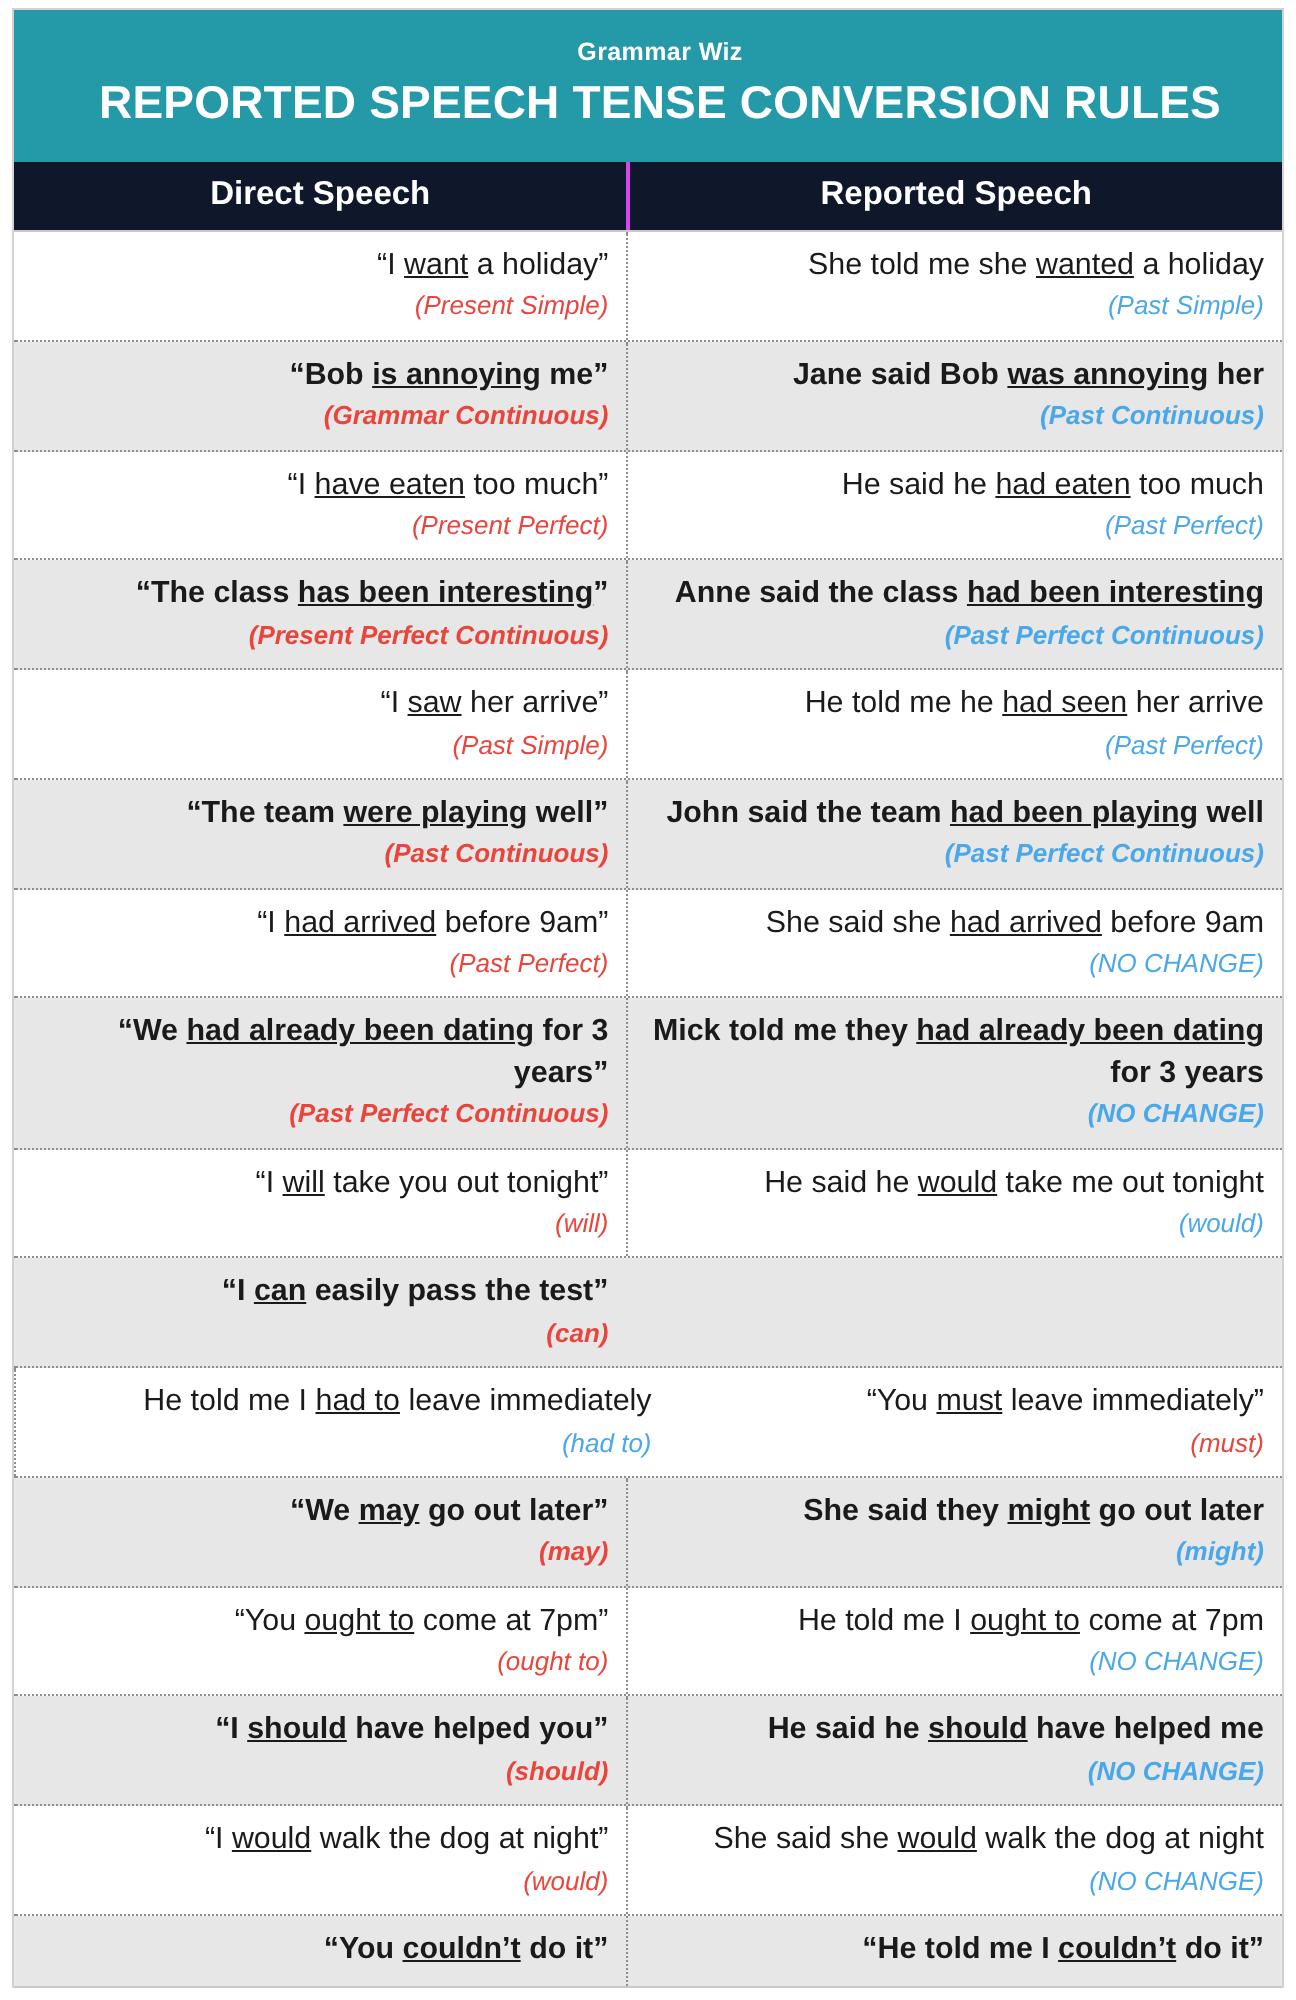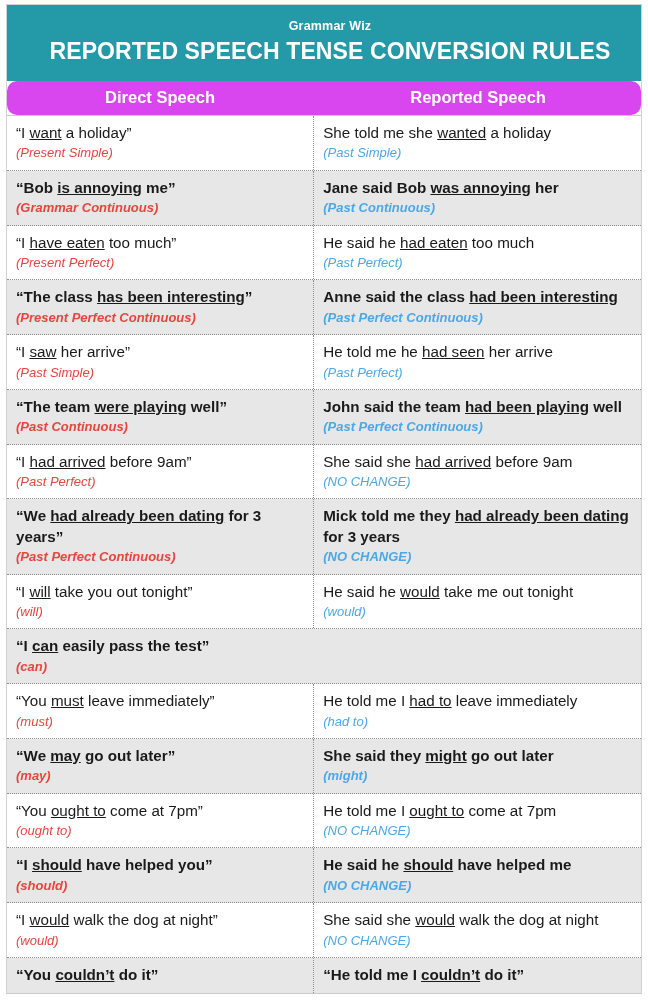--- a/index.html
+++ b/index.html
@@ -43,22 +43,21 @@
     font-weight: bold;
     letter-spacing: .1px;
     line-height: 1.18;
     margin-top: 4px;
     white-space: nowrap;
   }
 
   
   .colhead {
     display: flex;
-    background: #d946ef;
-    border-radius: 10px;
+    background: #0f172a;
   }
   .colhead .ch {
     padding: 7px 6px 8px 6px;
     text-align: center;
     color: #ffffff;
     font-size: 16.5px;
     font-weight: bold;
     box-sizing: border-box;
   }
   .ch-left  { width: 48.3%; }
@@ -71,21 +70,21 @@
     display: flex;
     border-bottom: 1px dotted #8d8d8d;
     background: #ffffff;
   }
   .row.alt { background: #e7e7e7; font-weight: bold; }
   .row:last-child { border-bottom: 1px solid #c9c9c9; }
 
   .cell {
     box-sizing: border-box;
     padding: 7px 9px 8px 9px;
-    text-align: left;
+    text-align: right;
     line-height: 1.34;
   }
   .cell-left  { width: 48.3%; }
   .cell-right { width: 51.7%; border-left: 1px dotted #8d8d8d; }
 
   .sent {
     color: #1a1a1a;
     font-size: 15.2px;
   }
   .sent u { text-decoration: underline; text-underline-offset: 1px; }
@@ -204,28 +203,28 @@
           <div class="tag tag-blue">(would)</div>
         </div>
       </div>
       <div class="row alt">
         <div class="cell cell-left">
           <div class="sent">“I <u>can</u> easily pass the test”</div>
           <div class="tag tag-red">(can)</div>
         </div>
       </div>
       <div class="row">
+        <div class="cell cell-right">
+          <div class="sent">He told me I <u>had to</u> leave immediately</div>
+          <div class="tag tag-blue">(had to)</div>
+        </div>
         <div class="cell cell-left">
           <div class="sent">“You <u>must</u> leave immediately”</div>
           <div class="tag tag-red">(must)</div>
         </div>
-        <div class="cell cell-right">
-          <div class="sent">He told me I <u>had to</u> leave immediately</div>
-          <div class="tag tag-blue">(had to)</div>
-        </div>
       </div>
       <div class="row alt">
         <div class="cell cell-left">
           <div class="sent">“We <u>may</u> go out later”</div>
           <div class="tag tag-red">(may)</div>
         </div>
         <div class="cell cell-right">
           <div class="sent">She said they <u>might</u> go out later</div>
           <div class="tag tag-blue">(might)</div>
         </div>

